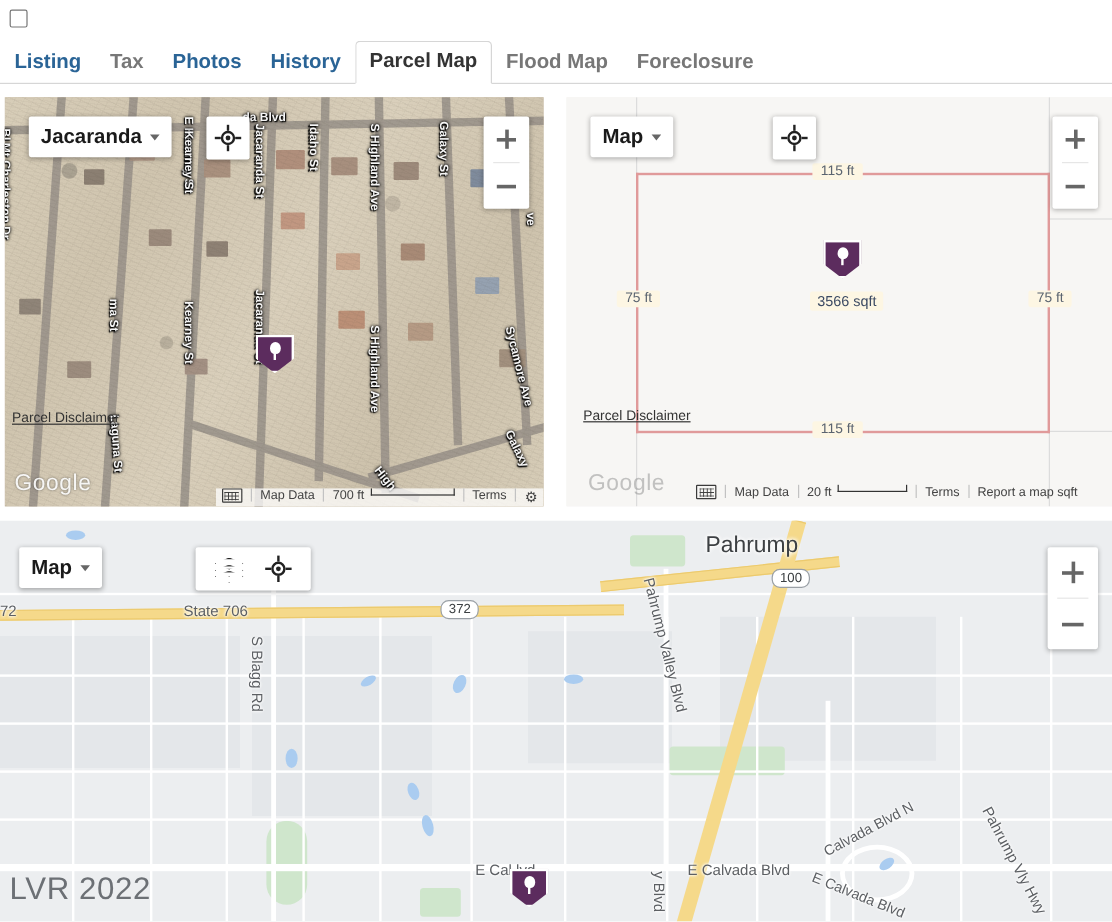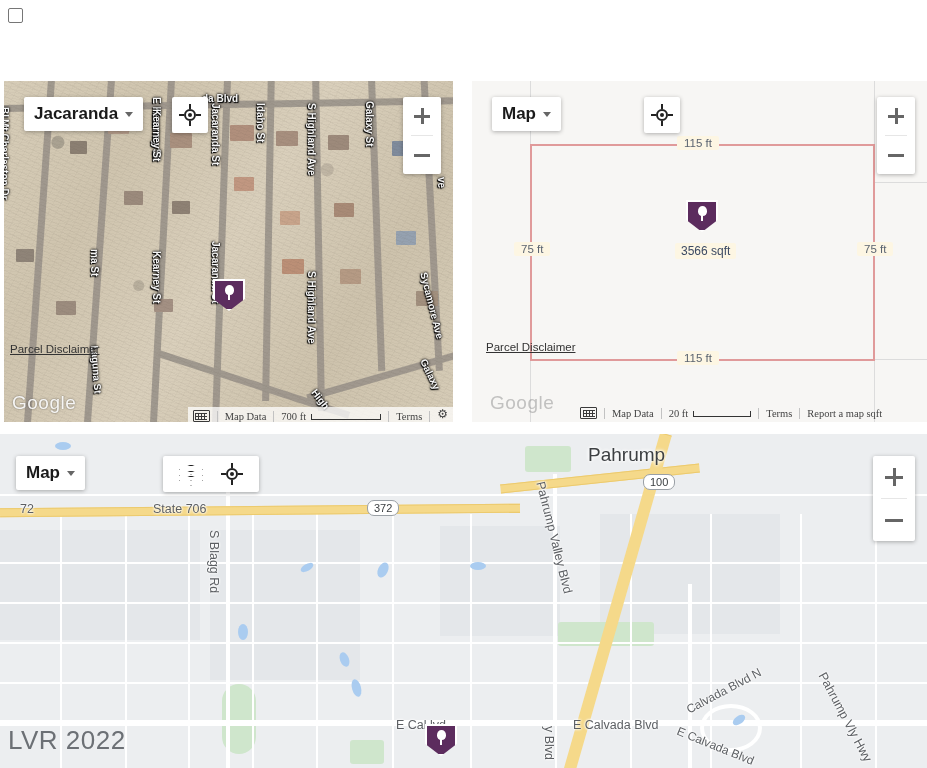--- a/index.html
+++ b/index.html
@@ -110,22 +110,22 @@
   .icon-btn{width:36px;height:36px;}
 
   
   .g-logo{
     position:absolute;font-family:"Liberation Sans",sans-serif;font-size:19px;
     letter-spacing:.5px;font-weight:normal;pointer-events:none;
   }
   .g-logo.light{color:rgba(255,255,255,.92);text-shadow:0 0 2px rgba(0,0,0,.5);}
   .g-logo.dark{color:rgba(150,150,150,.55);}
   .attrib{
-    position:absolute;height:15px;display:flex;align-items:flex-end;
-    font-size:10.5px;color:#444;gap:0;font-family:Liberation Serif, serif;
+    position:absolute;height:15px;display:flex;align-items:flex-start;
+    font-size:10.5px;color:#444;gap:0;
   }
   .attrib.shaded{background:rgba(255,255,255,.75);}
   .attrib .sep{width:1px;height:11px;background:#c2c2c2;margin:0 7px;}
   .attrib .item{white-space:nowrap;cursor:pointer;}
   .kbd-ico{
     width:15px;height:10px;border:1.3px solid #3a3a3a;border-radius:1px;
     display:inline-block;position:relative;
   }
   .kbd-ico:after{
     content:"";position:absolute;left:1.5px;top:1.5px;right:1.5px;bottom:1.5px;
@@ -225,20 +225,29 @@
 </style>
 </head>
 <body>
 
 <div class="page">
 
   <div class="header">
     <div class="addr-check"></div>
   </div>
 
+  <div class="tabbar">
+    <div class="tab blue">Listing</div>
+    <div class="tab gray">Tax</div>
+    <div class="tab blue">Photos</div>
+    <div class="tab blue">History</div>
+    <div class="tab active">Parcel Map</div>
+    <div class="tab gray">Flood Map</div>
+    <div class="tab gray">Foreclosure</div>
+  </div>
 
   <div class="sat-map">
     <div class="sat-bg"></div>
 
     <div class="sat-road v" style="left:32px;top:-10px;height:360px;transform:rotate(4deg);"></div>
     <div class="sat-road v" style="left:92px;top:-10px;height:360px;transform:rotate(4deg);"></div>
     <div class="sat-road v" style="left:155px;top:-10px;height:360px;transform:rotate(3deg);"></div>
     <div class="sat-road v" style="left:214px;top:-10px;height:360px;transform:rotate(2deg);"></div>
     <div class="sat-road v" style="left:261px;top:-10px;height:330px;transform:rotate(1deg);"></div>
     <div class="sat-road v" style="left:311px;top:-10px;height:340px;transform:rotate(-1deg);"></div>
@@ -458,21 +467,21 @@
     <div class="rm-water" style="left:732px;top:282px;width:14px;height:8px;transform:rotate(-35deg);"></div>
     <div class="rm-water" style="left:55px;top:8px;width:16px;height:8px;"></div>
 
     <div style="position:absolute;left:700px;top:270px;width:54px;height:40px;border:4px solid #fff;border-radius:50%;"></div>
 
     <div class="rm-city" style="left:588px;top:10px;">Pahrump</div>
 
     <div class="shield" style="left:367px;top:66px;">372</div>
     <div class="shield" style="left:643px;top:40px;">100</div>
 
-    <div class="rm-lab" style="left:0px;top:68px;margin-left:20px;">72</div>
+    <div class="rm-lab" style="left:0px;top:68px;">72</div>
     <div class="rm-lab" style="left:153px;top:68px;">State 706</div>
     <div class="rm-lab" style="left:221px;top:96px;transform:rotate(90deg);transform-origin:0 0;">S Blagg Rd</div>
     <div class="rm-lab" style="left:547px;top:46px;transform:rotate(76deg);transform-origin:0 0;">Pahrump Valley Blvd</div>
     <div class="rm-lab" style="left:684px;top:270px;transform:rotate(-28deg);transform-origin:0 0;font-size:12px;">Calvada Blvd N</div>
     <div class="rm-lab" style="left:680px;top:290px;transform:rotate(22deg);transform-origin:0 0;font-size:12px;">E Calvada Blvd</div>
     <div class="rm-lab" style="left:573px;top:284px;">E Calvada Blvd</div>
     <div class="rm-lab" style="left:396px;top:284px;">E Cal        lvd</div>
     <div class="rm-lab" style="left:828px;top:236px;transform:rotate(62deg);transform-origin:0 0;">Pahrump Vly Hwy</div>
     <div class="rm-lab" style="left:556px;top:292px;transform:rotate(90deg);transform-origin:0 0;">y Blvd</div>
 

